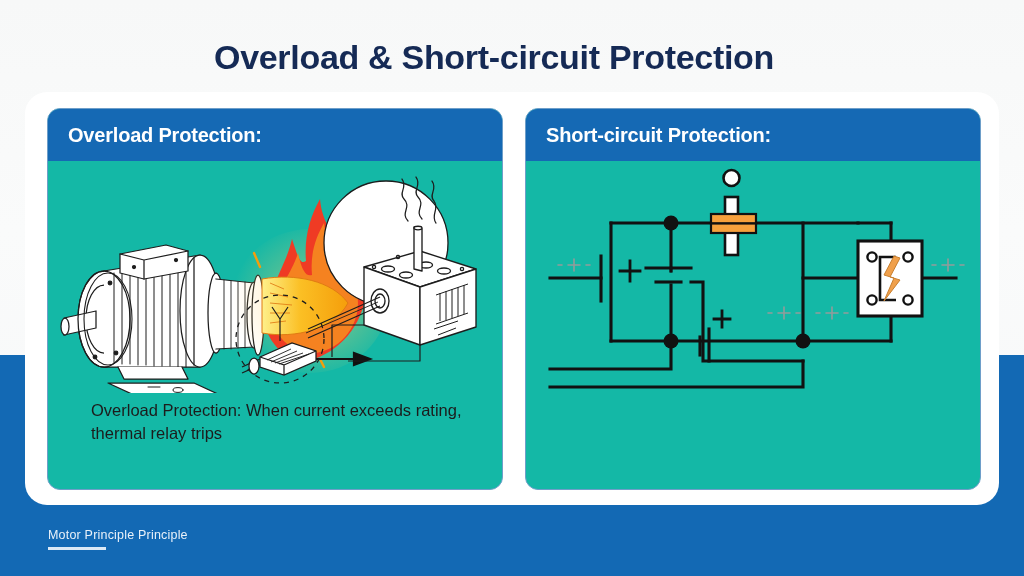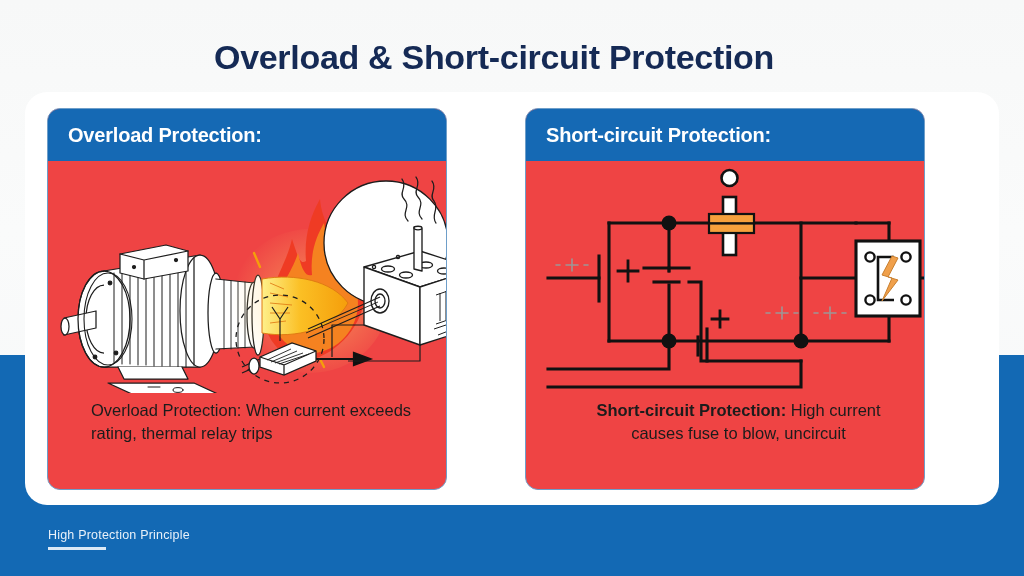--- a/index.html
+++ b/index.html
@@ -12,22 +12,22 @@
   #bg-top{position:absolute;left:0;top:0;width:1024px;height:576px;
     background:linear-gradient(180deg,#f7f8f8 0%,#fafbfb 40%,#f6f7f8 100%);}
   #bg-blue{position:absolute;left:0;top:355px;width:1024px;height:221px;
     background:#1369b4;}
   #white-panel{position:absolute;left:25px;top:92px;width:974px;height:413px;
     background:#ffffff;border-radius:22px;}
   
   #page-title{position:absolute;left:0;top:38px;width:988px;text-align:center;
     font-size:34px;font-weight:bold;color:#152a55;letter-spacing:-0.3px;}
   
-  .card{position:absolute;top:108px;width:400px;height:382px;
-    background:#ef4444;border:1.4px solid #6e9ec9;border-radius:13px;
+  .card{position:absolute;top:108px;width:456px;height:382px;
+    background:#14b8a6;border:1.4px solid #6e9ec9;border-radius:13px;
     box-sizing:border-box;overflow:hidden;}
   #card-left{left:47px;}
   #card-right{left:525px;text-align:center;}
   .card-header{height:52px;background:#1569b4;display:flex;align-items:center;
     padding-left:20px;box-sizing:border-box;}
   .card-header-text{color:#ffffff;font-size:20px;font-weight:bold;letter-spacing:-0.2px;}
   .card-body{position:relative;height:330px;}
   .card-figure{position:absolute;left:0;top:0;width:100%;height:232px;}
   .card-caption{position:absolute;left:23px;right:16px;top:238px;
     font-size:16.5px;line-height:1.42;color:#1c1c1c;margin-left:20px;}
@@ -332,22 +332,19 @@
           <path d="M420 98 L420 110"></path>
             <path d="M432 104 L436 104"></path>
         </g>
 
         <g stroke="#111111" stroke-width="2.8" stroke-linecap="square">
           <path d="M92 110 L112 110 M102 100 L102 120"></path>
           <path d="M186 158 L202 158 M194 150 L194 166"></path>
         </g>
       </svg>
     </div>
-    <div class="card-caption">
-      <b>Short-circuit Protection:</b><span> High current causes fuse to blow, uncircuit</span>
-    </div>
   </div>
 </div>
 
 <div id="footer">
-  <div id="footer-label">High Protection Principle</div>
+  <div id="footer-label">Motor Principle Principle</div>
   <div id="footer-rule"></div>
 </div>
 
 </body></html>

